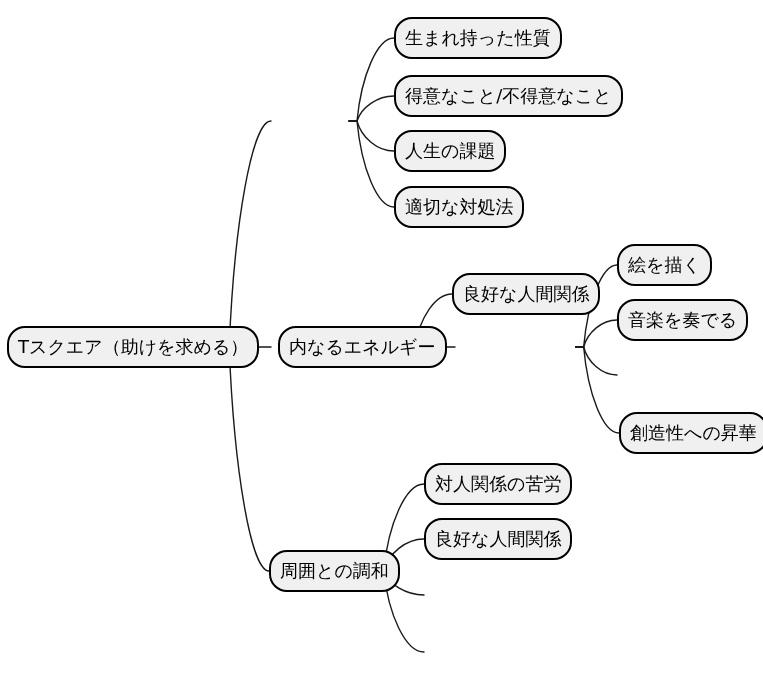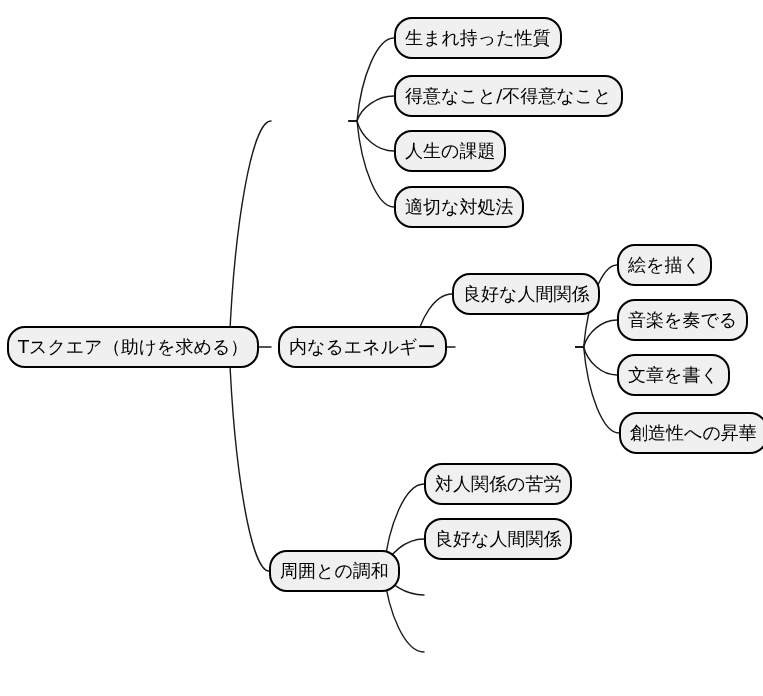--- a/index.html
+++ b/index.html
@@ -55,19 +55,18 @@
 
   <div class="node" id="n-b1c1" style="left:394px;top:38px">生まれ持った性質</div>
   <div class="node" id="n-b1c2" style="left:394px;top:96px">得意なこと/不得意なこと</div>
   <div class="node" id="n-b1c3" style="left:394px;top:151px">人生の課題</div>
   <div class="node" id="n-b1c4" style="left:394px;top:207px">適切な対処法</div>
 
   <div class="node" id="n-b2" style="left:278px;top:347px">内なるエネルギー</div>
   <div class="node" id="n-b2c1" style="left:452px;top:294px">良好な人間関係</div>
   <div class="node" id="n-g1" style="left:617px;top:265px">絵を描く</div>
   <div class="node" id="n-g2" style="left:617px;top:320px">音楽を奏でる</div>
-  <div class="node" id="n-g3" style="left:617px;top:375px">文章を書く</div>
   <div class="node" id="n-g4" style="left:619px;top:433px">創造性への昇華</div>
 
   <div class="node" id="n-b3" style="left:269px;top:571px">周囲との調和</div>
   <div class="node" id="n-b3c1" style="left:424px;top:484px">対人関係の苦労</div>
   <div class="node" id="n-b3c2" style="left:424px;top:539px">良好な人間関係</div>
 </div>
 
 </body></html>

